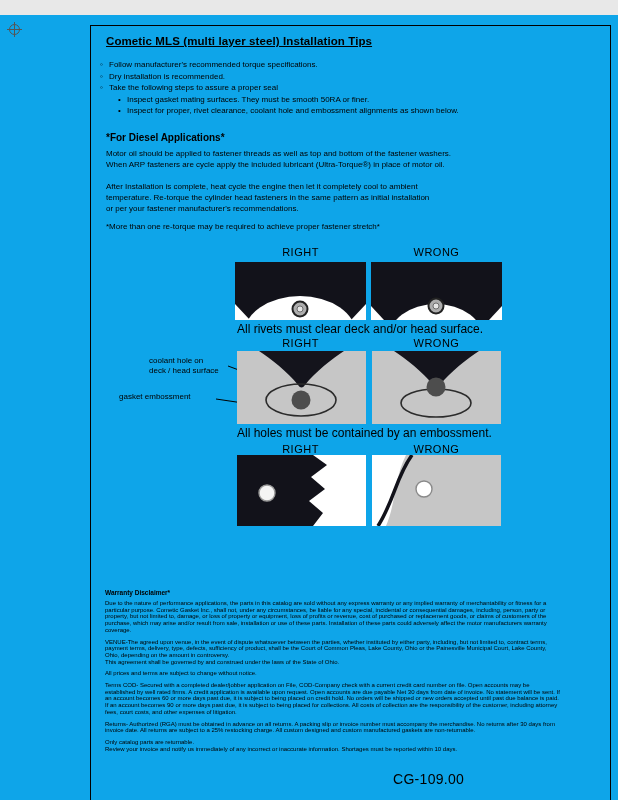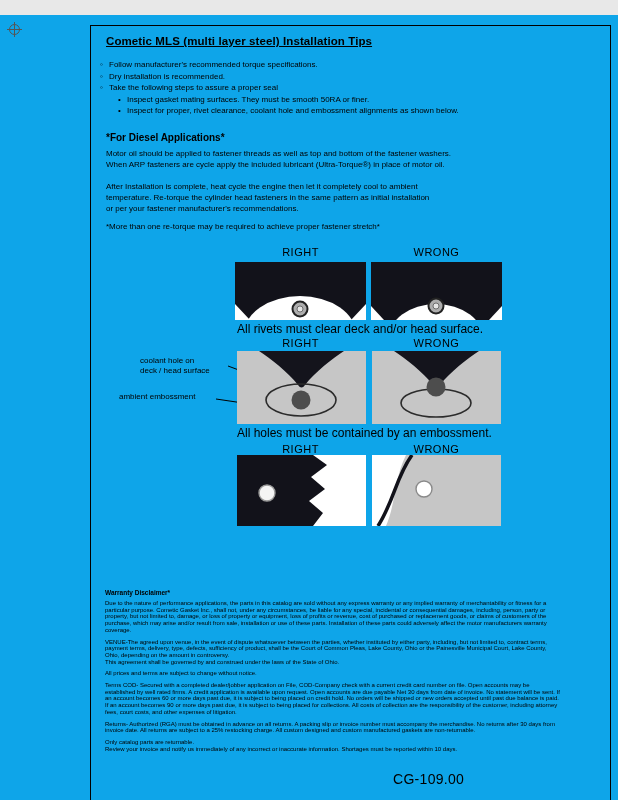--- a/index.html
+++ b/index.html
@@ -115,23 +115,23 @@
     <polygon points="131,58 131,44 118,58" fill="#ffffff"></polygon>
     <circle cx="65" cy="44" r="7.5" fill="#adadad" stroke="#222" stroke-width="2"></circle>
     <circle cx="65" cy="44" r="3" fill="#e5e5e5" stroke="#555" stroke-width="0.8"></circle>
   </svg>
 
   <div class="abs caption" style="left:237px; top:309px;">All rivets must clear deck and/or head surface.</div>
 
   <div class="abs dg-label" style="left:236px; top:322px; width:129px;">RIGHT</div>
   <div class="abs dg-label" style="left:372px; top:322px; width:129px;">WRONG</div>
 
-  <div class="abs annot" style="left:140px; top:341px;">coolant hole on
+  <div class="abs annot" style="left:149px; top:341px;">coolant hole on
 deck / head surface</div>
-  <div class="abs annot" style="left:119px; top:377px;">ambient embossment</div>
+  <div class="abs annot" style="left:119px; top:377px;">gasket embossment</div>
 
   <svg class="abs" style="left:140px; top:330px;" width="240" height="80" viewBox="0 0 240 80">
     <line x1="88" y1="21" x2="158" y2="47" stroke="#000" stroke-width="1"></line>
     <line x1="76" y1="54" x2="130" y2="62" stroke="#000" stroke-width="1"></line>
   </svg>
 
   <svg class="abs panel" style="left:237px; top:336px;" width="129" height="73" viewBox="0 0 129 73">
     <rect width="129" height="73" fill="#c6c6c6"></rect>
     <path d="M22,0 H107 C96,7 78,21 68,34 Q64.5,39 61,34 C51,21 33,7 22,0 Z" fill="#14141c"></path>
     <ellipse cx="64" cy="49" rx="35" ry="16" fill="none" stroke="#2b2b2b" stroke-width="1.6"></ellipse>

